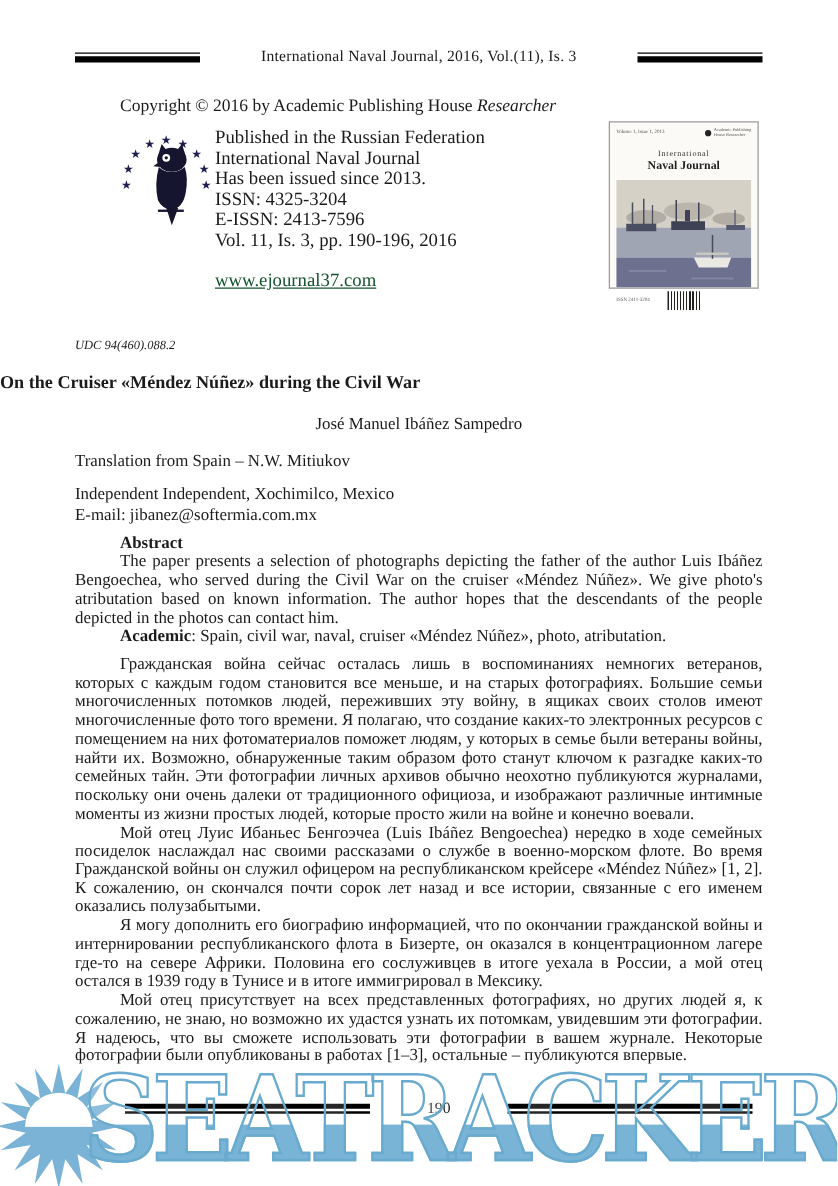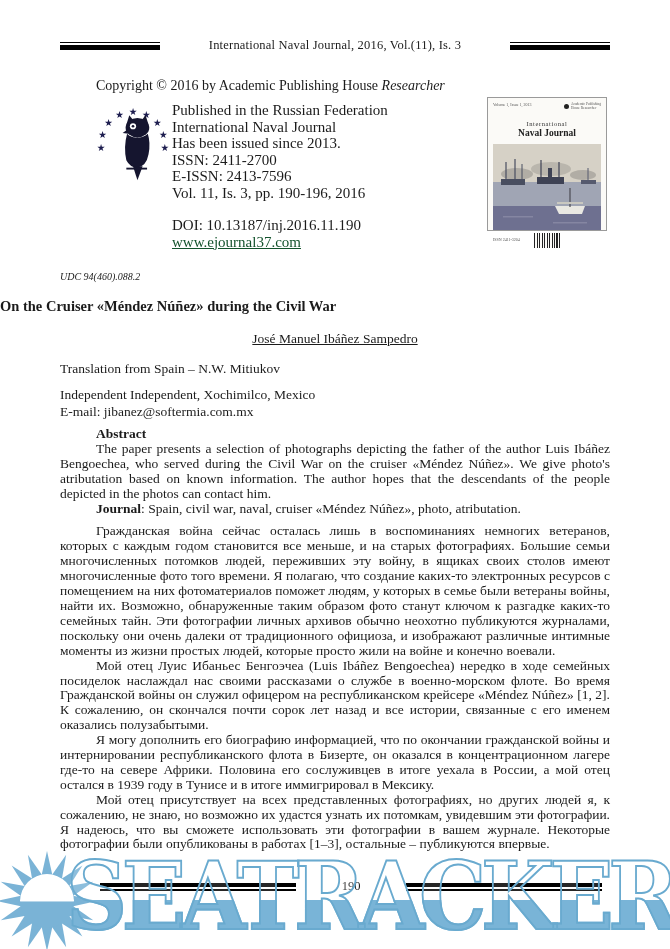--- a/index.html
+++ b/index.html
@@ -36,21 +36,21 @@
   .cov-title .small{font-size:6.5px;letter-spacing:.6px;color:#333;}
   .cov-title .big{font-size:9.5px;font-weight:bold;color:#222;margin-top:1px;}
   .cov-paint{display:block;margin-top:6px;width:108px;height:86px;}
   .cov-bottom{margin-top:3px;display:flex;align-items:flex-start;}
   .cov-issn{font-size:4px;color:#555;margin-top:4px;}
   .barcode{width:26px;height:15px;margin-left:14px;
            background:repeating-linear-gradient(90deg,#222 0 1px,#fbfaf7 1px 2.5px);}
   
   .udc{position:absolute;top:271px;left:60px;font-size:10px;font-style:italic;}
   .title{position:absolute;top:298px;left:0;right:0;text-align:left;font-weight:bold;font-size:14.5px;}
-  .author{position:absolute;top:331px;left:0;right:0;text-align:center;font-size:13.5px;text-decoration:underline;}
+  .author{position:absolute;top:331px;left:0;right:0;text-align:center;font-size:13.5px;}
   .translation{position:absolute;top:361px;left:60px;right:62px;font-size:13.5px;}
   .affil{position:absolute;top:387px;left:60px;font-size:13.5px;line-height:16.5px;}
   
   .body-text{position:absolute;top:427px;left:60px;width:550px;font-size:13.5px;line-height:14.9px;
              text-align:justify;}
   .body-text p{margin:0;text-indent:36px;}
   .abs-head{font-weight:bold;padding-left:36px;}
   .kw b{font-weight:bold;}
   .sp8{height:8px;}
   
@@ -109,25 +109,24 @@
       <rect x="41" y="88" width="28" height="2.5"></rect>
     </g>
     <circle cx="50" cy="32" r="4.2" fill="#ffffff"></circle>
     <circle cx="50" cy="32" r="1.8" fill="#15152f"></circle>
   </svg>
 
   <div class="masthead">
     <div>Published in the Russian Federation</div>
     <div>International Naval Journal</div>
     <div>Has been issued since 2013.</div>
-    <div>ISSN: 2411-2700</div>
+    <div>ISSN: 4325-3204</div>
     <div>E-ISSN: 2413-7596</div>
     <div>Vol. 11, Is. 3, pp. 190-196, 2016</div>
     <div class="gap"></div>
-    <div>DOI: 10.13187/inj.2016.11.190</div>
     <div><a class="site" href="#">www.ejournal37.com</a></div>
   </div>
 
   <div class="cover">
     <div class="cov-top">
       <div class="cov-issue">Volume 1, Issue 1, 2013</div>
       <div class="cov-pub">
         <div class="cov-publogo"></div>
         <div class="cov-pubtxt">
           <div>Academic Publishing</div>
@@ -173,21 +172,21 @@
   <div class="author">José Manuel Ibáñez Sampedro</div>
   <div class="translation">Translation from Spain – N.W. Mitiukov</div>
   <div class="affil">
     <div>Independent Independent, Xochimilco, Mexico</div>
     <div>E-mail: jibanez@softermia.com.mx</div>
   </div>
 
   <div class="body-text">
     <div class="abs-head">Abstract</div>
     <p>The paper presents a selection of photographs depicting the father of the author Luis Ibáñez Bengoechea, who served during the Civil War on the cruiser «Méndez Núñez». We give photo's atributation based on known information. The author hopes that the descendants of the people depicted in the photos can contact him.</p>
-    <p class="kw"><b>Journal</b><span>: Spain, civil war, naval, cruiser «Méndez Núñez», photo, atributation.</span></p>
+    <p class="kw"><b>Academic</b><span>: Spain, civil war, naval, cruiser «Méndez Núñez», photo, atributation.</span></p>
     <div class="sp8"></div>
     <p>Гражданская война сейчас осталась лишь в воспоминаниях немногих ветеранов, которых с каждым годом становится все меньше, и на старых фотографиях. Большие семьи многочисленных потомков людей, переживших эту войну, в ящиках своих столов имеют многочисленные фото того времени. Я полагаю, что создание каких-то электронных ресурсов с помещением на них фотоматериалов поможет людям, у которых в семье были ветераны войны, найти их. Возможно, обнаруженные таким образом фото станут ключом к разгадке каких-то семейных тайн. Эти фотографии личных архивов обычно неохотно публикуются журналами, поскольку они очень далеки от традиционного официоза, и изображают различные интимные моменты из жизни простых людей, которые просто жили на войне и конечно воевали.</p>
     <p>Мой отец Луис Ибаньес Бенгоэчеа (Luis Ibáñez Bengoechea) нередко в ходе семейных посиделок наслаждал нас своими рассказами о службе в военно-морском флоте. Во время Гражданской войны он служил офицером на республиканском крейсере «Méndez Núñez» [1, 2]. К сожалению, он скончался почти сорок лет назад и все истории, связанные с его именем оказались полузабытыми.</p>
     <p>Я могу дополнить его биографию информацией, что по окончании гражданской войны и интернировании республиканского флота в Бизерте, он оказался в концентрационном лагере где-то на севере Африки. Половина его сослуживцев в итоге уехала в России, а мой отец остался в 1939 году в Тунисе и в итоге иммигрировал в Мексику.</p>
     <p>Мой отец присутствует на всех представленных фотографиях, но других людей я, к сожалению, не знаю, но возможно их удастся узнать их потомкам, увидевшим эти фотографии. Я надеюсь, что вы сможете использовать эти фотографии в вашем журнале. Некоторые фотографии были опубликованы в работах [1–3], остальные – публикуются впервые.</p>
   </div>
 
   <div class="runfoot">
     <div class="fbar fbar-l">
         <div class="thick"></div>

